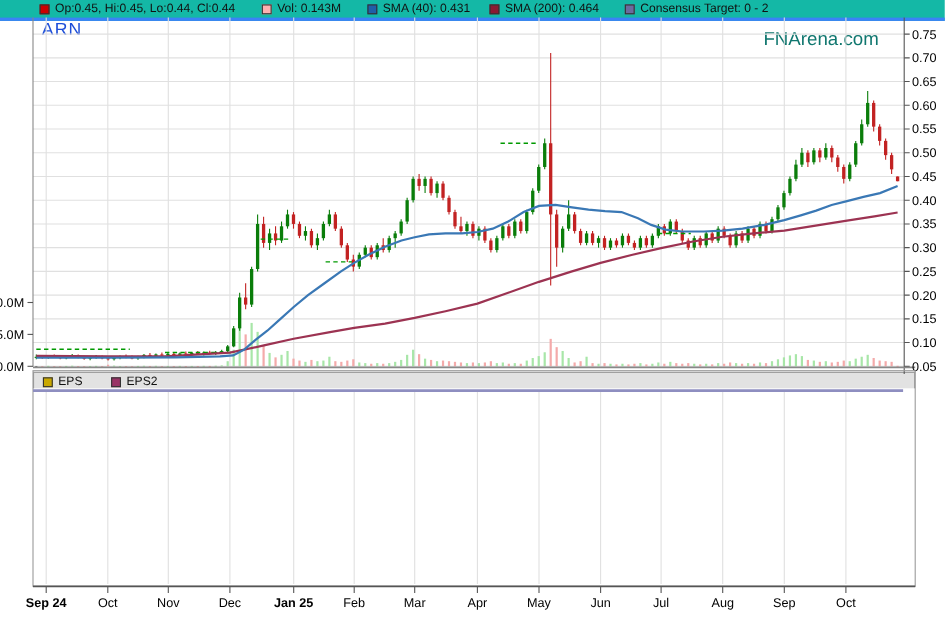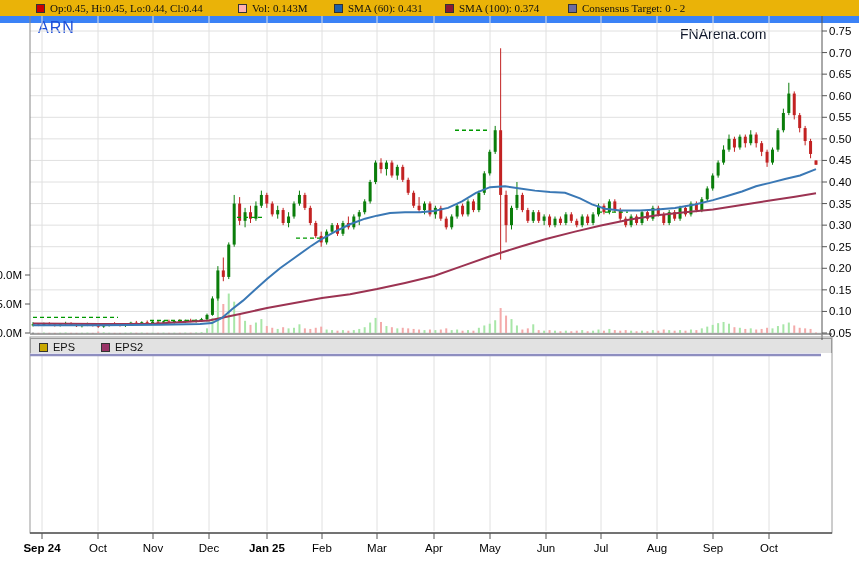--- a/index.html
+++ b/index.html
@@ -1,23 +1,23 @@
 <!DOCTYPE html>
 <html><head>
 <meta charset="utf-8">
 <style>
   html,body{margin:0;padding:0;background:#fff;}
   #stage{position:relative;width:859px;height:566px;background:#fff;
          font-family:"Liberation Sans",sans-serif;overflow:hidden;}
   .legend-bar{position:absolute;left:0;top:0;width:859px;height:16px;
-      background:#eab308;border-bottom:7px solid #3b82f6;font-size:11px;color:#111;font-family:Liberation Serif, serif;}
+      background:#14b8a6;border-bottom:3px solid #3b82f6;font-size:11px;color:#111;}
   .li{position:absolute;top:1px;height:14px;display:flex;align-items:center;gap:5px;white-space:nowrap;}
   .sq{display:inline-block;width:9px;height:9px;border:1px solid #333;box-sizing:border-box;}
   .ticker{position:absolute;left:38px;top:19px;font-size:16px;color:#1d4ed8;letter-spacing:1px;}
-  .watermark{position:absolute;left:680px;top:26px;font-size:14px;color:#0f172a;}
+  .watermark{position:absolute;left:694px;top:26px;font-size:17px;color:#0f766e;}
   .eps-legend{position:absolute;left:30px;top:338px;width:802px;height:15px;
       background:#e2e2e2;border:1px solid #9a9a9a;border-bottom:none;box-sizing:border-box;
       font-size:11px;color:#111;}
   svg text{font-family:"Liberation Sans",sans-serif;}
 </style>
 </head>
 <body>
 
 <div id="stage">
 
@@ -25,25 +25,25 @@
     <span class="li" style="left:36px">
       <i class="sq" style="background: rgb(204, 0, 0);"></i>
       <span>Op:0.45, Hi:0.45, Lo:0.44, Cl:0.44</span>
     </span>
     <span class="li" style="left:238px">
       <i class="sq" style="background: rgb(255, 176, 176);"></i>
       <span>Vol: 0.143M</span>
     </span>
     <span class="li" style="left:334px">
       <i class="sq" style="background: rgb(31, 95, 168);"></i>
-      <span>SMA (60): 0.431</span>
+      <span>SMA (40): 0.431</span>
     </span>
     <span class="li" style="left:445px">
       <i class="sq" style="background: rgb(139, 26, 50);"></i>
-      <span>SMA (100): 0.374</span>
+      <span>SMA (200): 0.464</span>
     </span>
     <span class="li" style="left:568px">
       <i class="sq" style="background: rgb(107, 107, 158);"></i>
       <span>Consensus Target: 0 - 2</span>
     </span>
   </div>
 
   <div class="ticker">ARN</div>
   <div class="watermark">FNArena.com</div>
 

